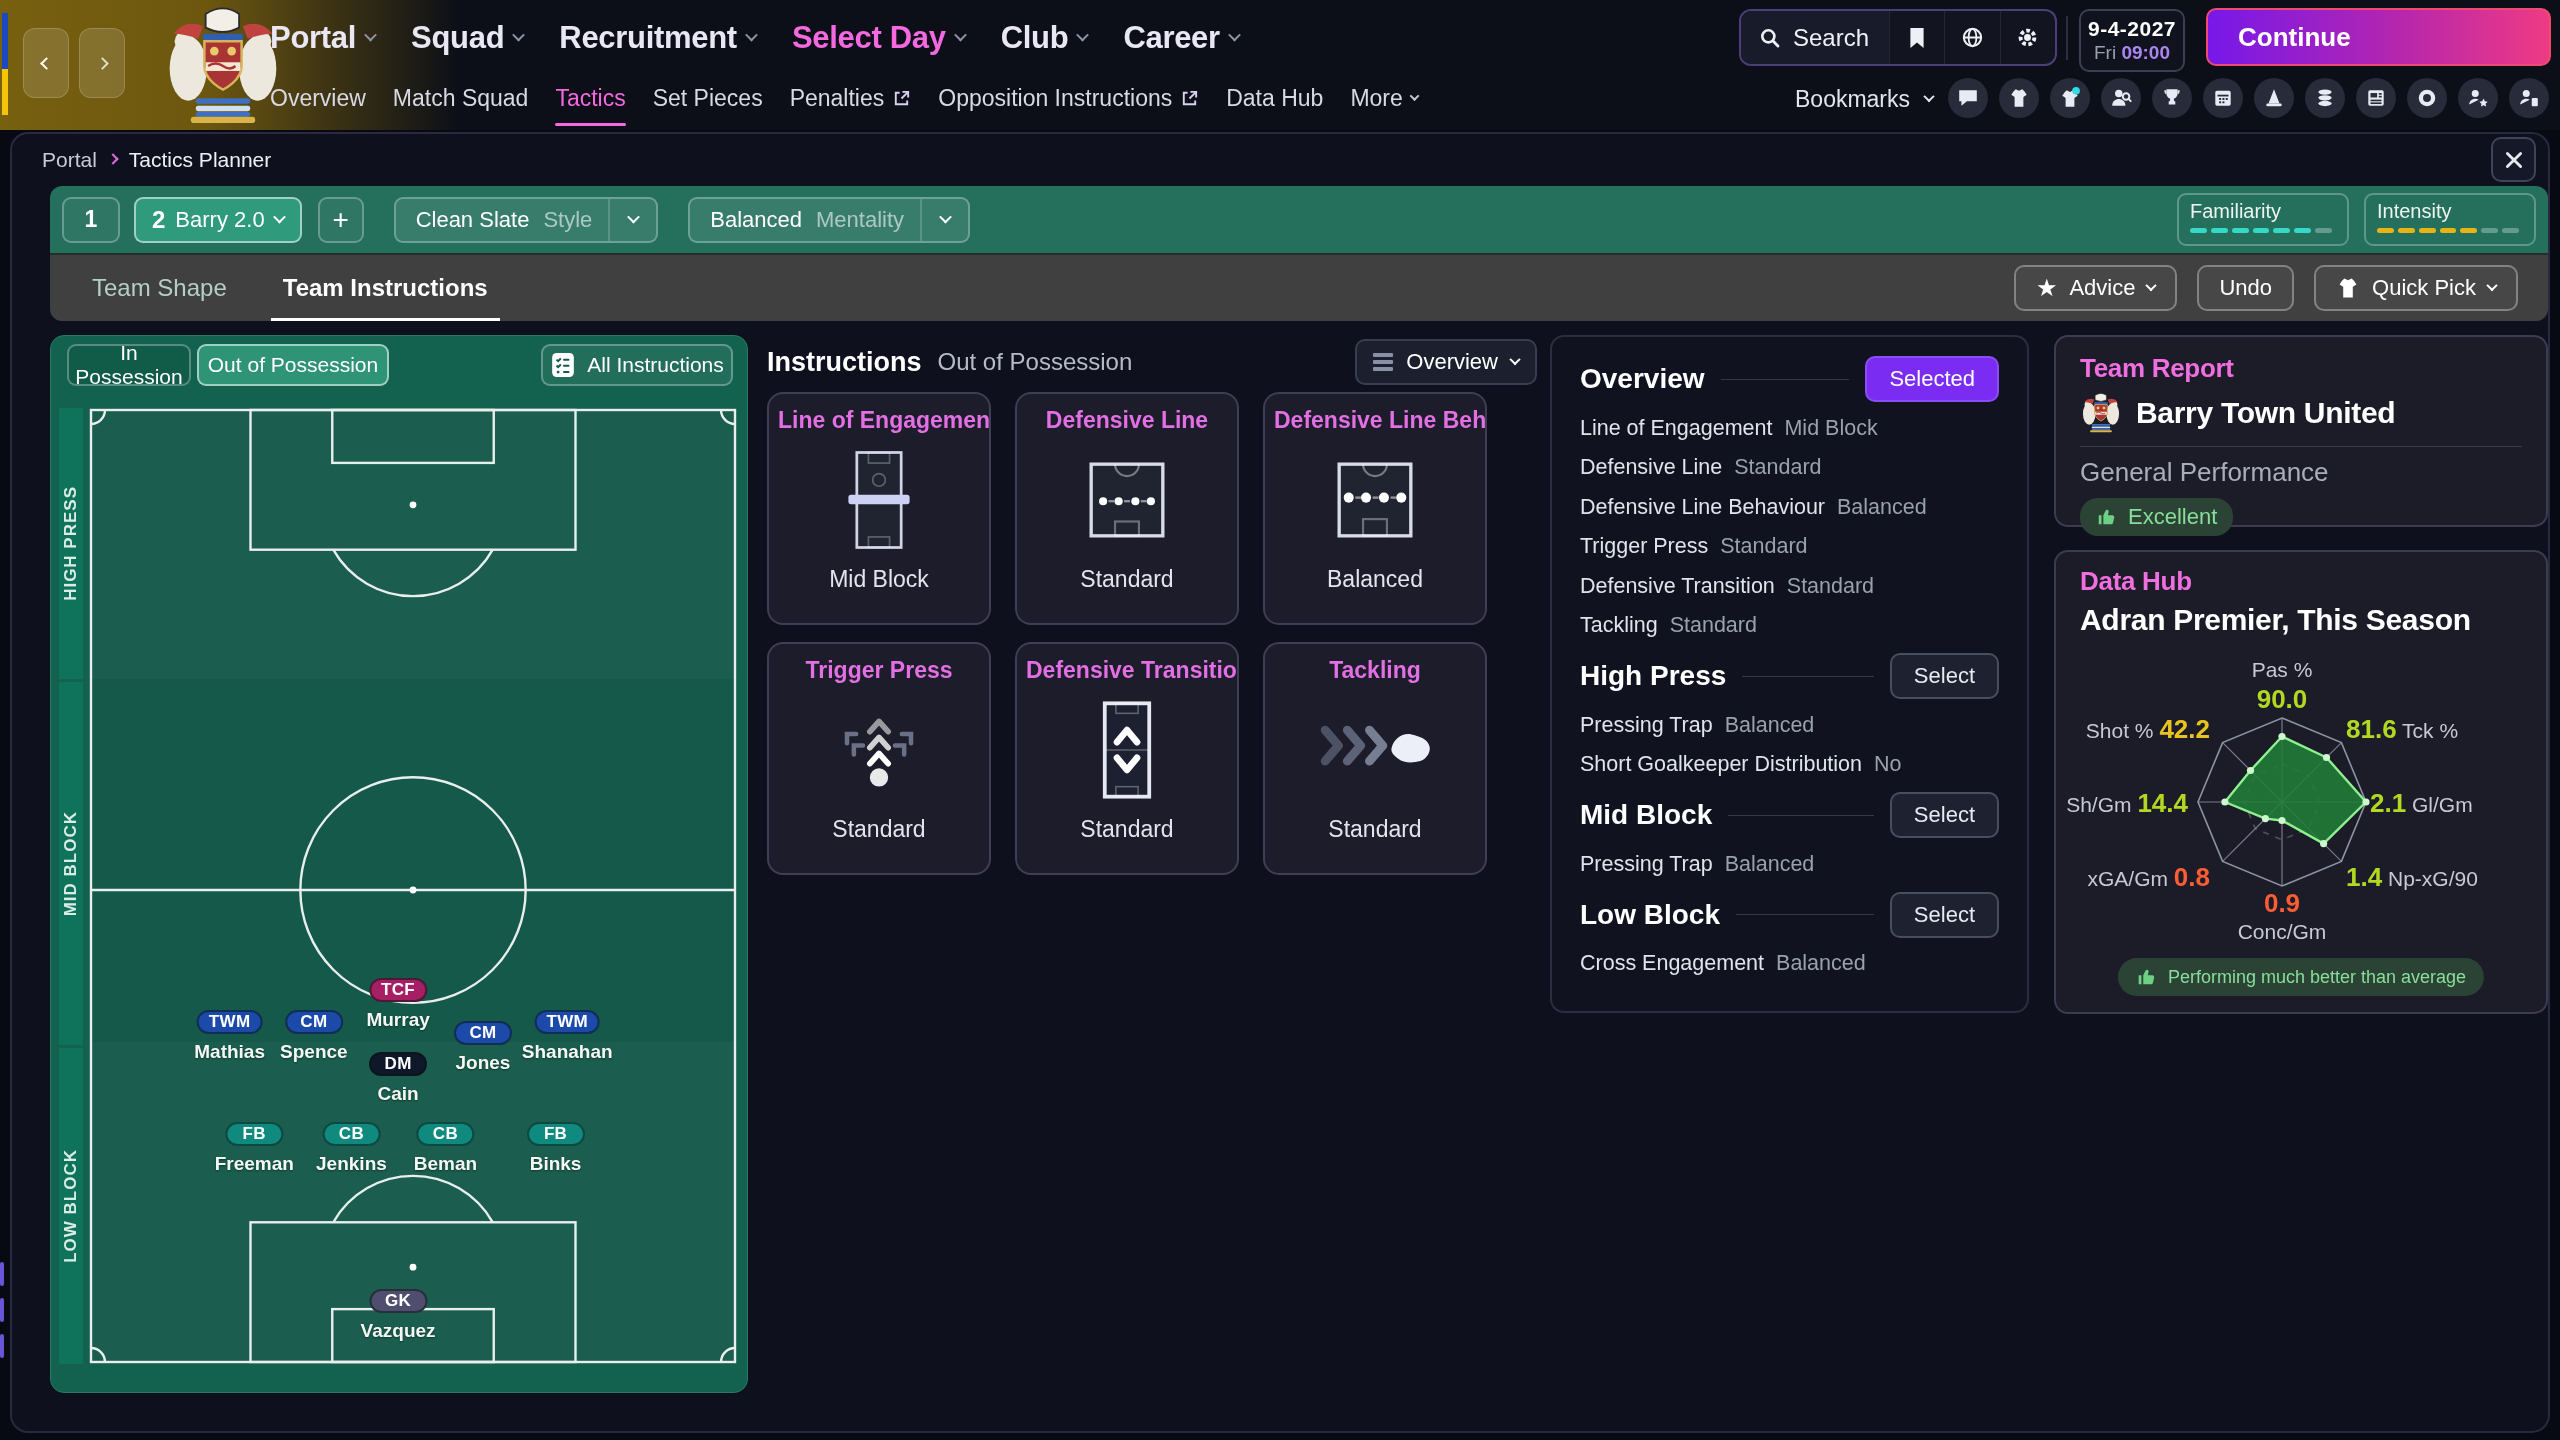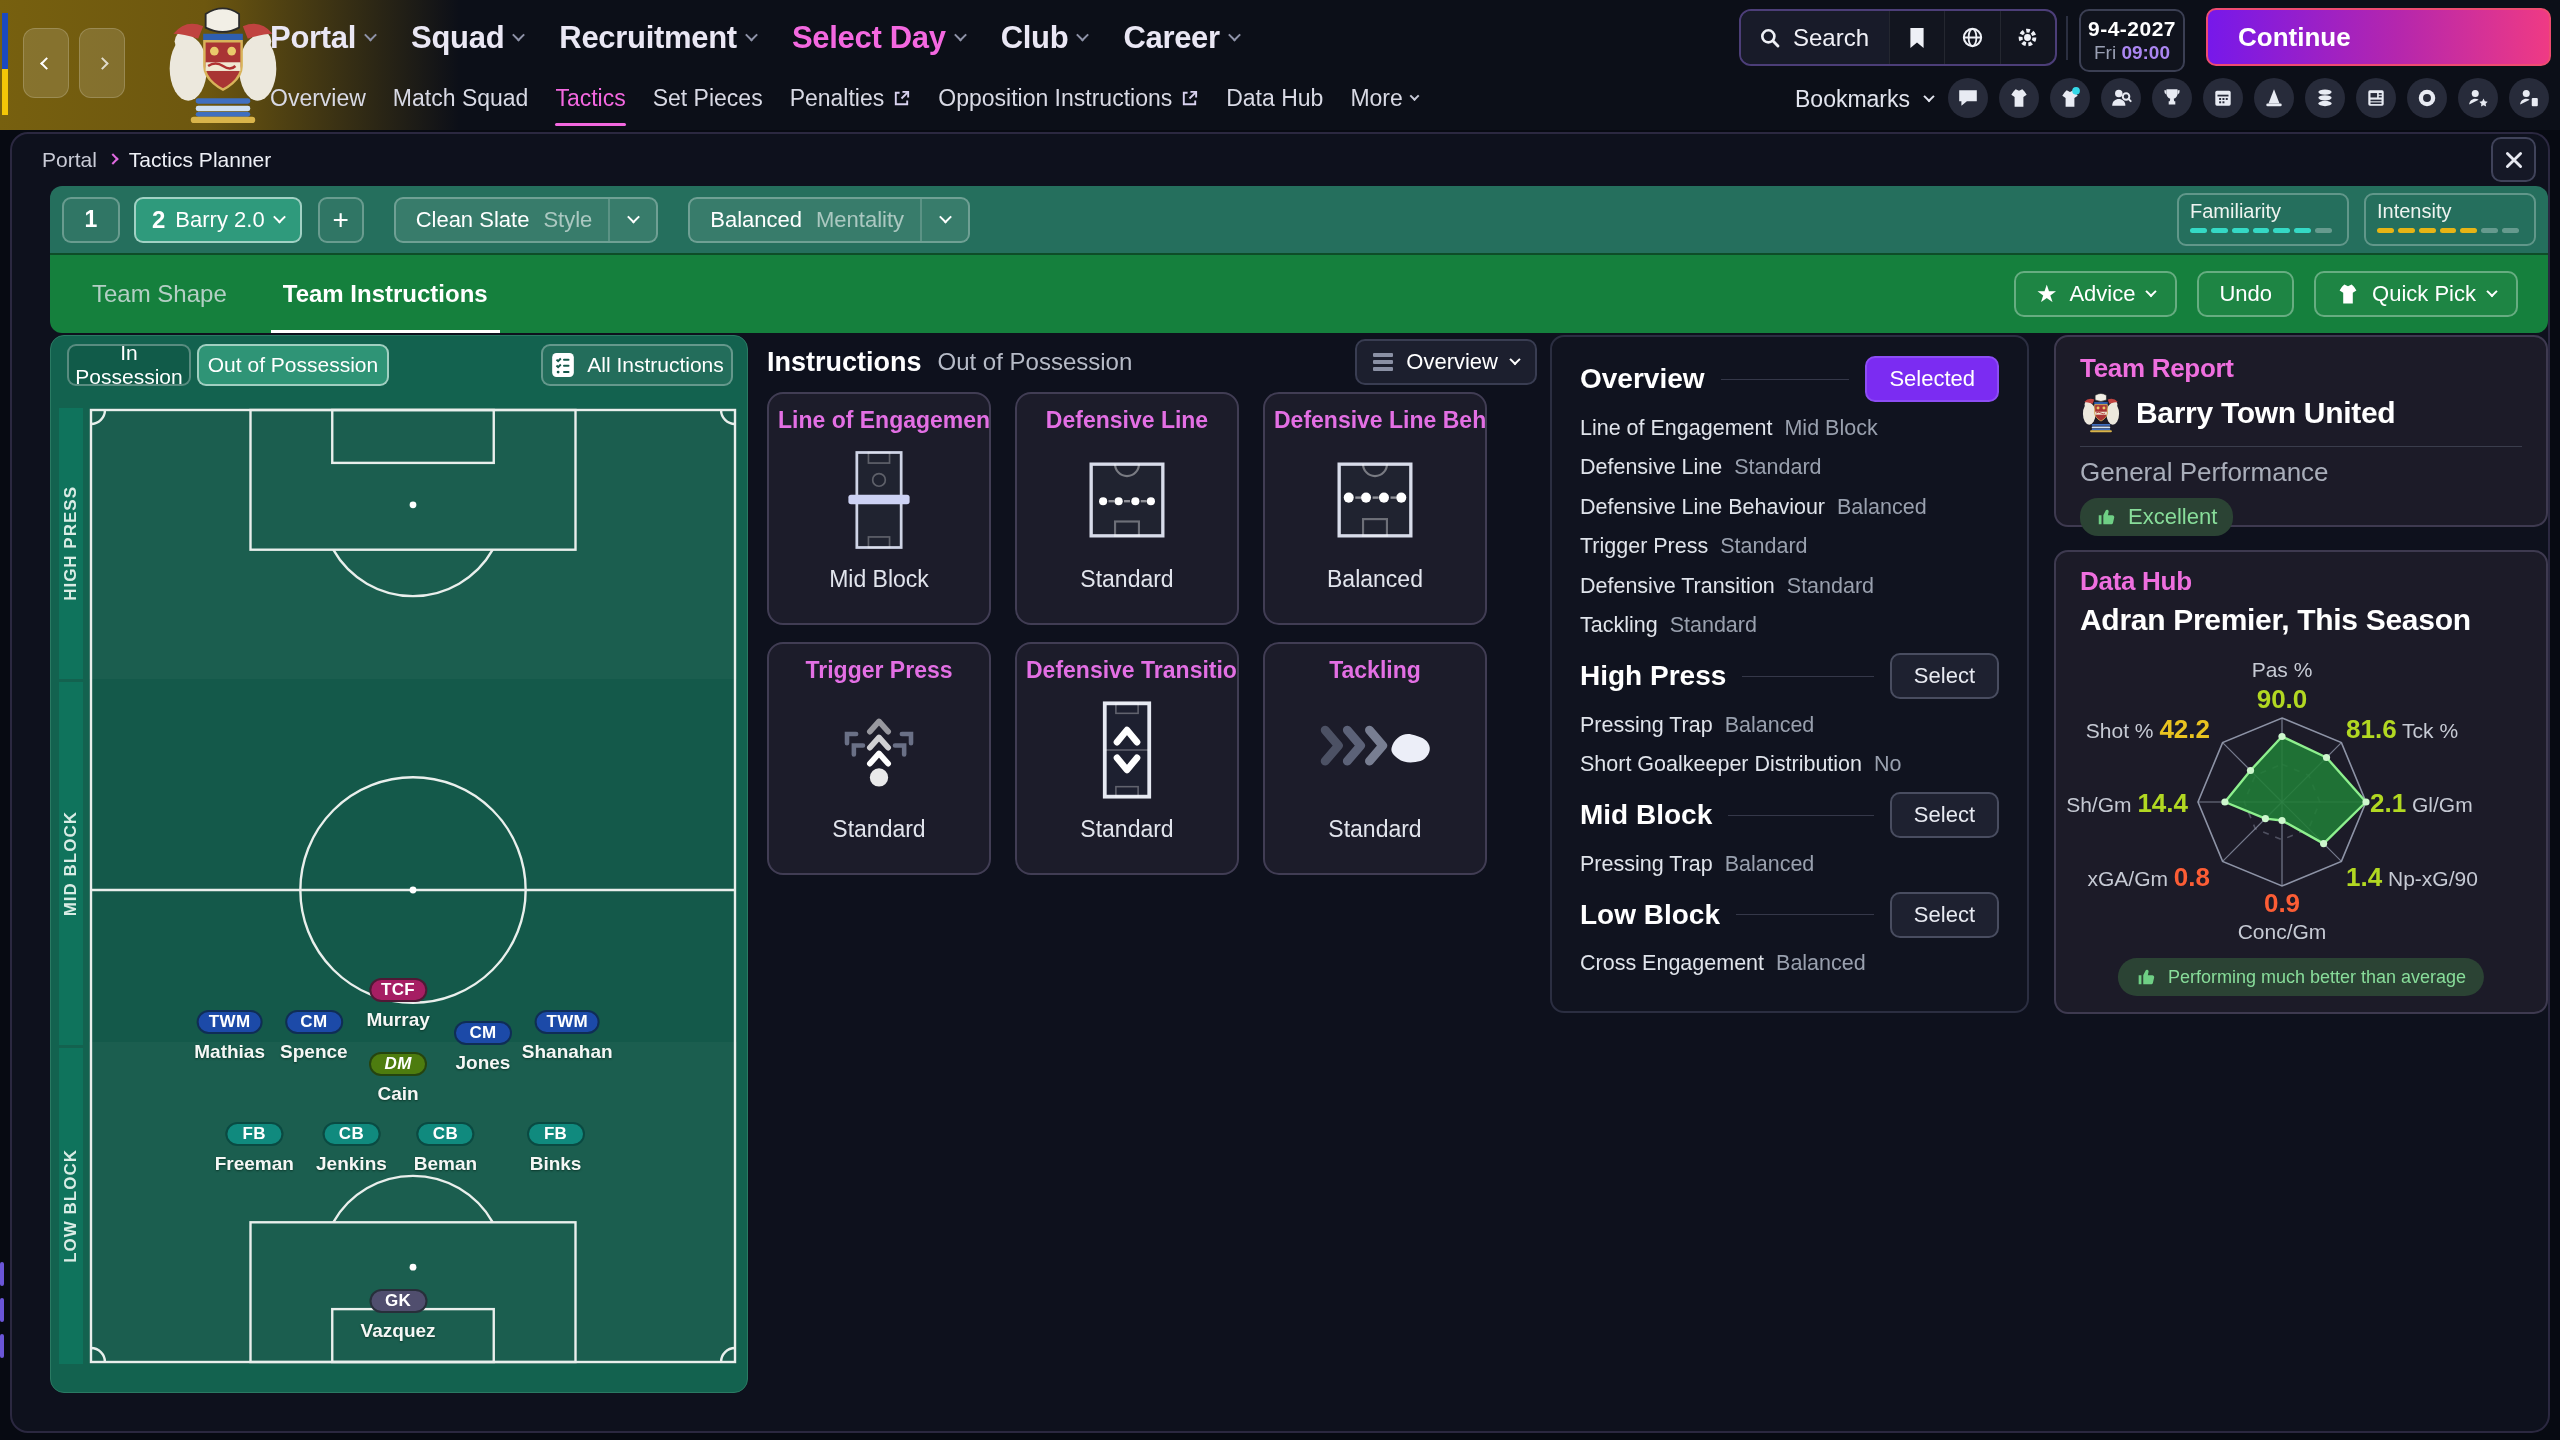--- a/index.html
+++ b/index.html
@@ -58,21 +58,21 @@
   .dd{height:46px;border-radius:9px;border:2px solid rgba(255,255,255,.28);background:rgba(255,255,255,.09);color:#fff;display:flex;align-items:center;margin-left:30px;cursor:pointer;}
   .dd .val{font-size:22px;padding-left:20px;}
   .dd .lab{font-size:22px;color:rgba(255,255,255,.58);margin-left:14px;}
   .dd-sep{width:2px;height:100%;background:rgba(255,255,255,.18);margin-left:16px;}
   .dd .chevbox{width:46px;display:flex;align-items:center;justify-content:center;}
   .dd .chev, .tbtn .chev{width:9px;height:9px;color:#fff;margin-top:-3px;}
   .meter-box{width:172px;height:53px;border:2px solid rgba(255,255,255,.28);border-radius:9px;padding:5px 11px;cursor:default;}
   .meter-box .ml{font-size:20px;color:#eef3f0;}
   .meter{display:flex;margin-top:5px;}
   .dash{width:17px;height:5px;border-radius:2.5px;margin-right:4px;}
-  .tb-row2{height:80px;background:#15803d;display:flex;align-items:center;padding:0 30px;border-top:2px solid rgba(8,26,20,.5);}
+  .tb-row2{height:68px;background:#404040;display:flex;align-items:center;padding:0 30px;border-top:2px solid rgba(8,26,20,.5);}
   .tab{font-size:24px;color:#b4cfc5;height:100%;display:flex;align-items:center;position:relative;padding:0 12px;margin-right:32px;cursor:pointer;}
   .tab.active{color:#fff;font-weight:bold;}
   .tab.active .tab-underline{position:absolute;left:0;right:0;bottom:0;height:3px;background:#fff;}
   .gbtn{height:46px;border:2px solid rgba(255,255,255,.33);border-radius:10px;background:rgba(255,255,255,.04);color:#fff;font-size:22px;display:flex;align-items:center;gap:12px;padding:0 20px;margin-left:20px;cursor:pointer;}
   .gbtn .star{font-size:24px;line-height:1;}
   .gbtn .chev{width:8px;height:8px;color:#fff;margin-top:-3px;}
   .spacer{flex:1;}
   
   .pitch-panel{position:absolute;left:38px;top:201px;width:698px;height:1058px;background:#13624f;border-radius:14px;border:1px solid #2a7a63;}
   .pp-btn{position:absolute;top:8px;height:42px;border-radius:9px;border:2px solid rgba(255,255,255,.30);font-size:21px;color:#fff;display:flex;align-items:center;justify-content:center;cursor:pointer;background:rgba(0,0,0,.07);}
@@ -83,21 +83,21 @@
   .zone-strip{position:absolute;left:0;top:0;width:24px;height:100%;display:flex;flex-direction:column;gap:3px;}
   .zone{background:#0f735c;display:flex;align-items:center;justify-content:center;}
   .zone span{writing-mode:vertical-rl;transform:rotate(180deg);font-size:17px;font-weight:bold;color:#d9ece5;letter-spacing:1px;}
   .z1{height:28.3%;} .z2{height:38.0%;} .z3{flex:1;}
   .pitch{position:absolute;left:30px;right:2px;top:0;bottom:0;background:#14594a;padding-left:28px;}
   .band{position:absolute;left:0;right:0;background:rgba(255,255,255,.03);}
   .band1{top:0;height:28.3%;} .band3{top:66.3%;bottom:0;}
   .pitch svg.markings{position:absolute;inset:0;width:100%;height:100%;}
   .player{position:absolute;display:flex;flex-direction:column;align-items:center;gap:7px;transform:translate(-50%,-12px);cursor:pointer;}
   .pill{min-width:58px;height:24px;padding:0 10px;border-radius:13px;border:2px solid rgba(5,22,17,.55);color:#fff;font-size:17px;font-weight:bold;display:flex;align-items:center;justify-content:center;letter-spacing:.3px;}
-  .pill.tcf{background:#a61e63;} .pill.mid{background:#1c4aa8;} .pill.dm{background:#4d7c0f;font-style:italic;}
+  .pill.tcf{background:#a61e63;} .pill.mid{background:#1c4aa8;} .pill.dm{background:#0f172a;}
   .pill.def{background:#108a7e;} .pill.gk{background:#504e6e;}
   .pname{font-size:19px;font-weight:bold;color:#f5f7f5;text-shadow:0 1px 2px rgba(0,30,20,.6);}
   
   .instr-head{position:absolute;left:755px;top:205px;width:770px;height:46px;display:flex;align-items:center;}
   .instr-title{font-size:27px;font-weight:bold;color:#fff;}
   .instr-sub{font-size:24px;color:#b6bbc7;margin-left:16px;}
   .view-dd{margin-left:auto;height:46px;border:2px solid #393d52;background:#1c1f2e;border-radius:10px;display:flex;align-items:center;gap:13px;padding:0 16px;font-size:22px;color:#fff;cursor:pointer;}
   .view-dd .chev{width:8px;height:8px;color:#fff;margin-top:-3px;}
   .hamb{display:flex;flex-direction:column;gap:3px;}
   .hamb i{width:20px;height:4px;background:#8a90a4;border-radius:1px;}

